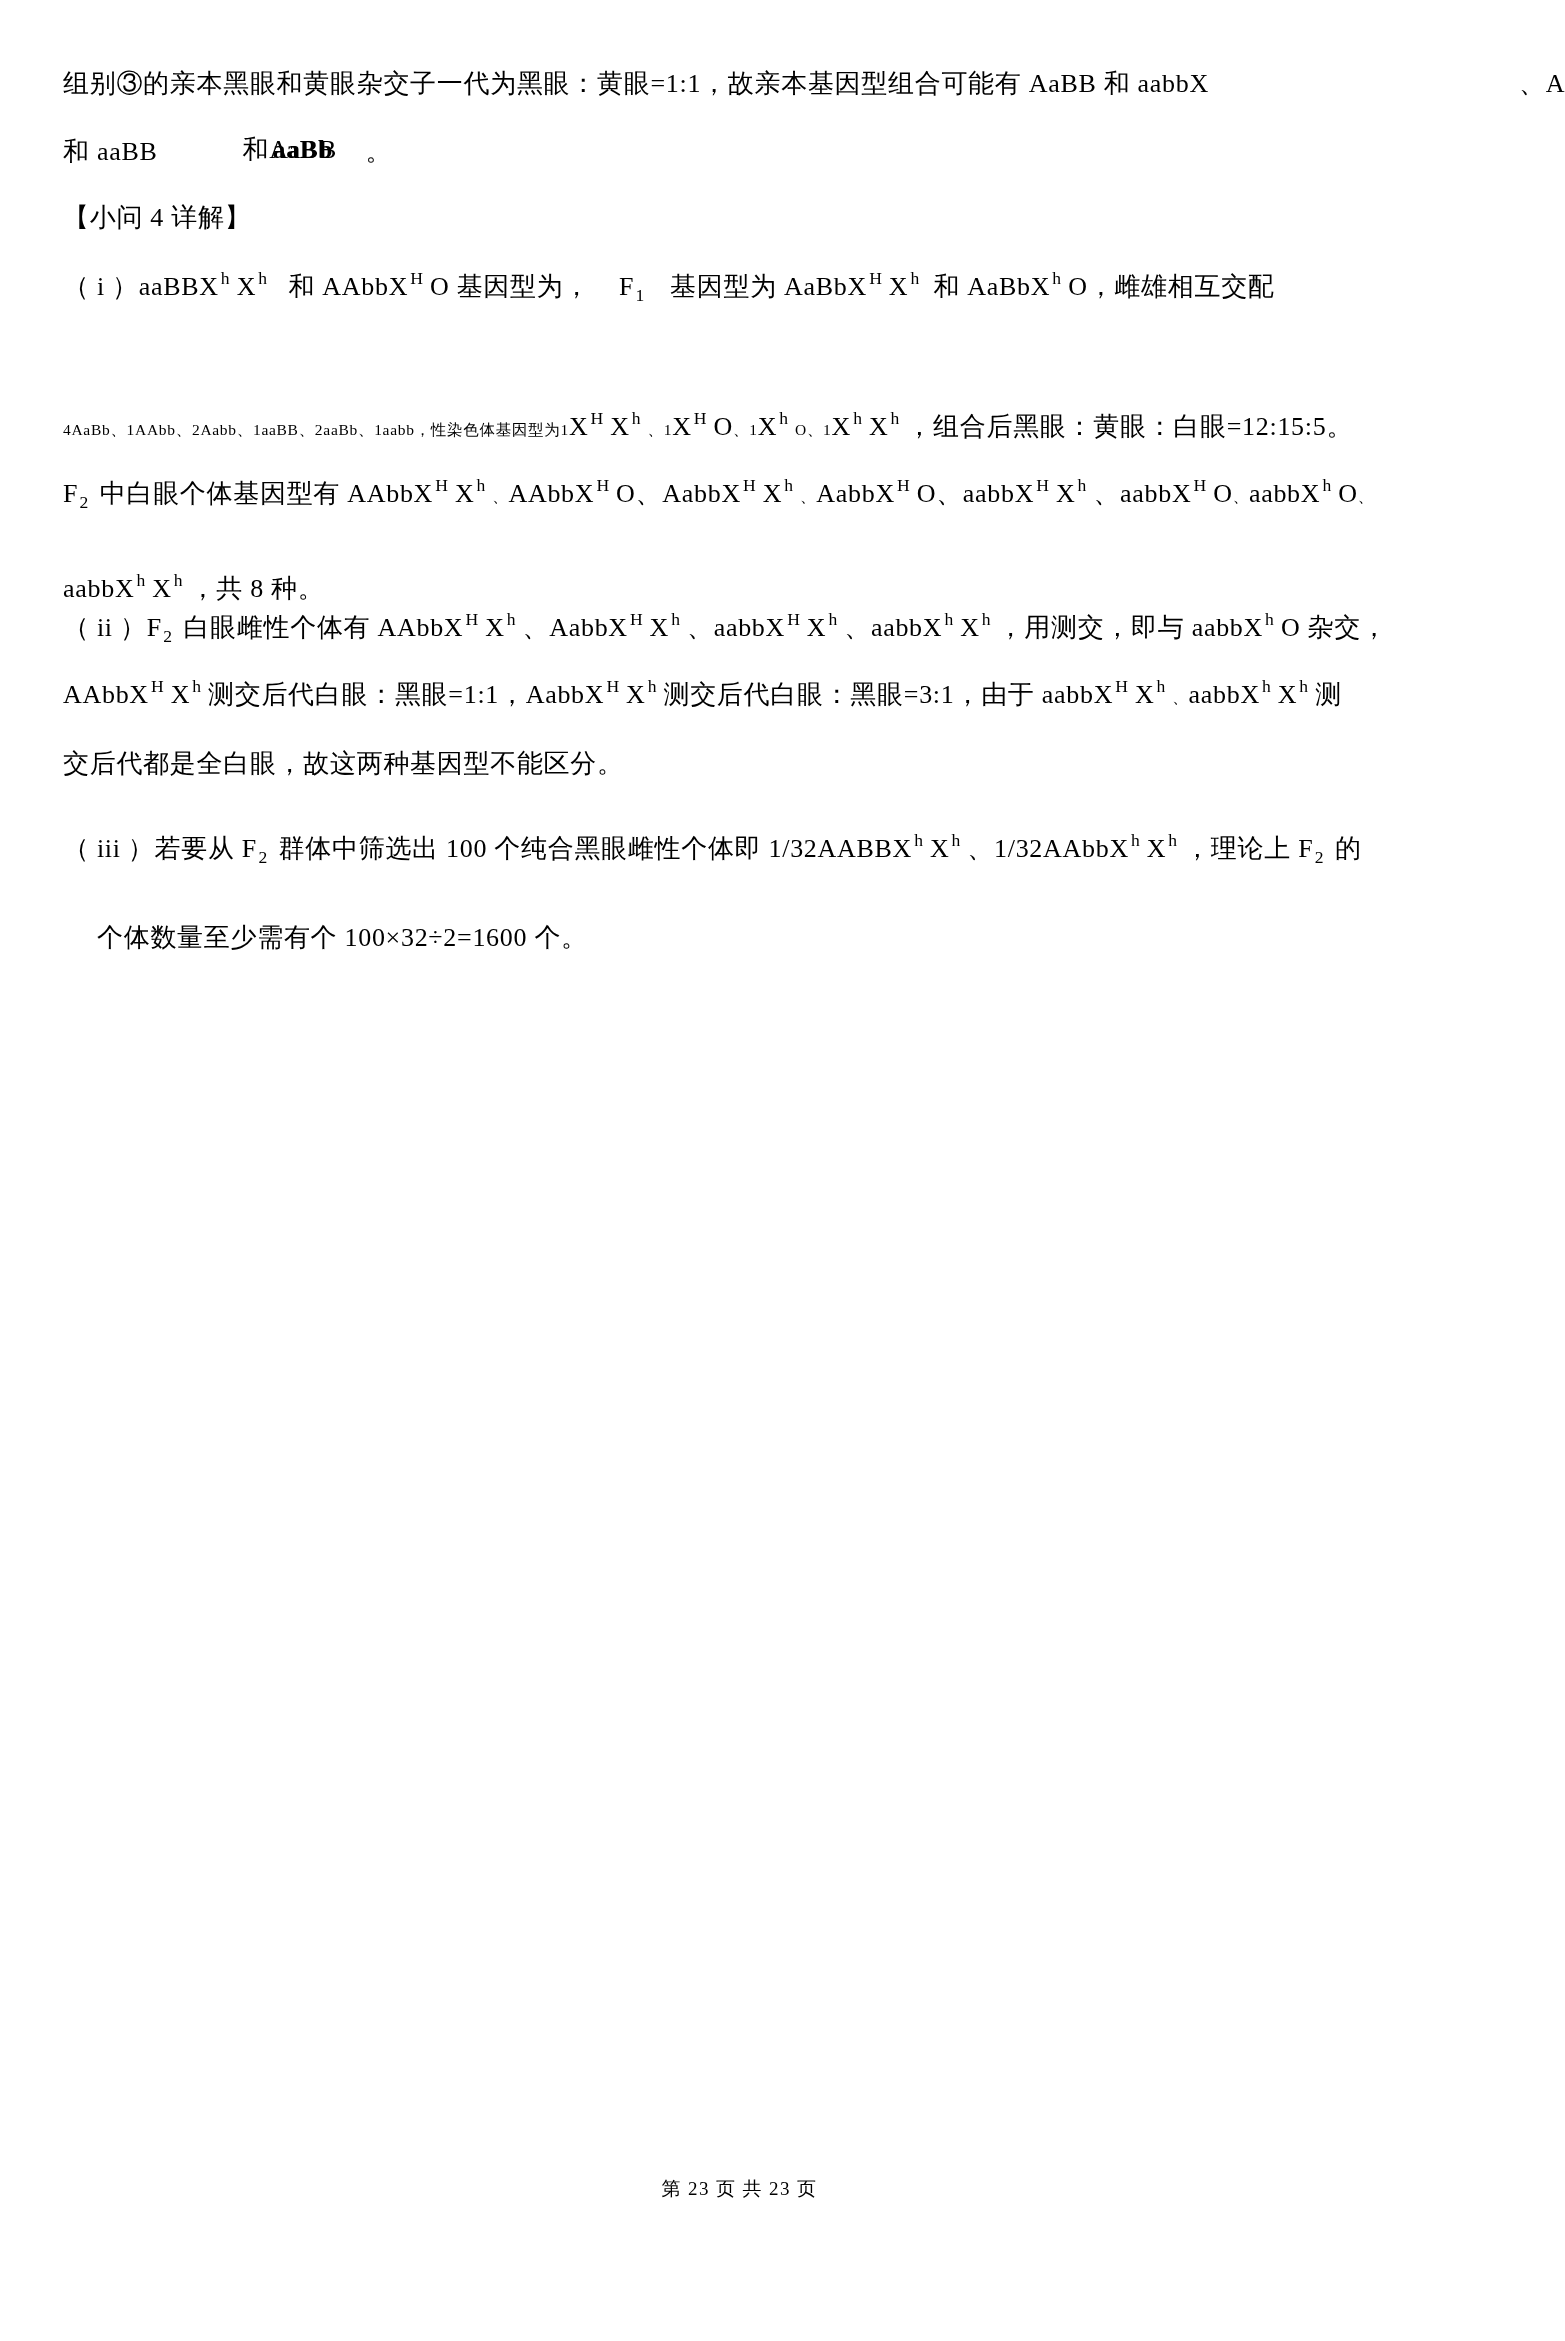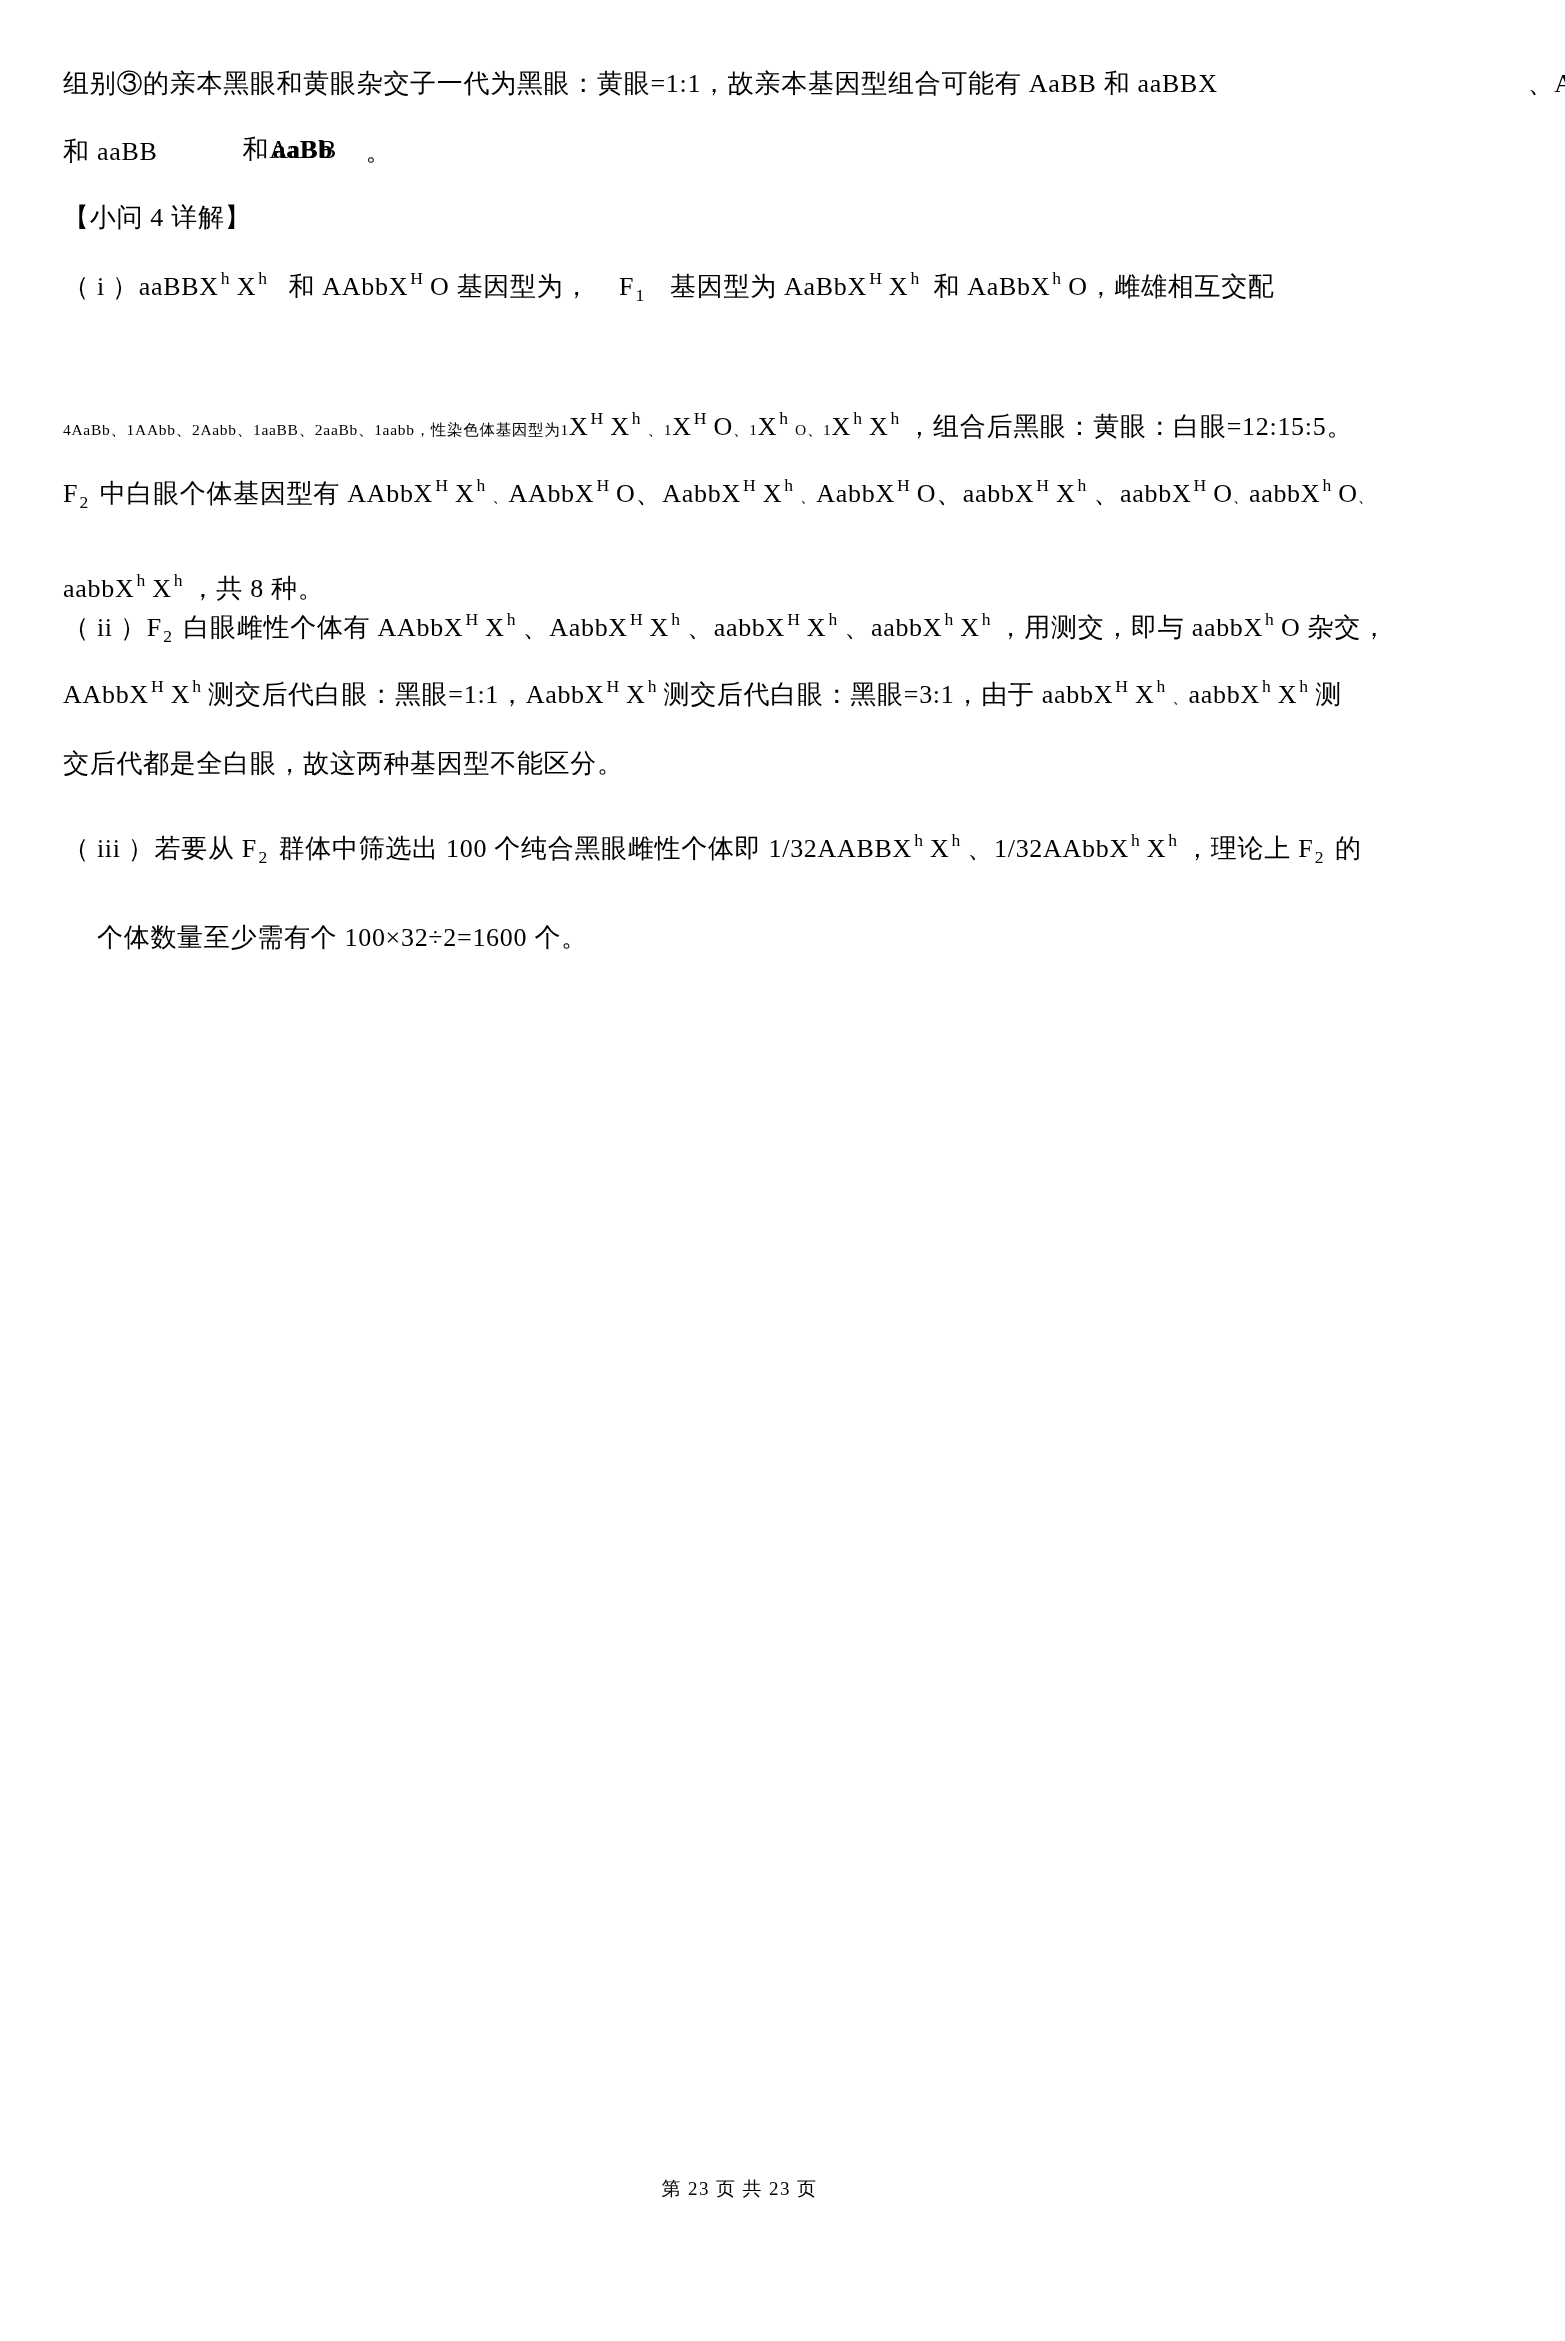--- a/index.html
+++ b/index.html
@@ -66,21 +66,21 @@
     text-align: center;
     font-size: 19px;
     letter-spacing: 1.4px;
   }
 </style>
 </head>
 <body>
 
 <div id="page">
 
-  <div class="line" style="top: 68px;"><span>组别③的亲本黑眼和黄眼杂交子一代为黑眼：黄眼=1:1，故亲本基因型组合可能有 AaBB 和 aaBBX</span><span class="gap" style="width: 310px;"></span><span>、AaBb</span></div>
+  <div class="line" style="top: 68px;"><span>组别③的亲本黑眼和黄眼杂交子一代为黑眼：黄眼=1:1，故亲本基因型组合可能有 AaBB 和 aabbX</span><span class="gap" style="width: 310px;"></span><span>、AaBb</span></div>
   <div class="line" style="top: 134px;"><span>和 aaBB</span><span class="gap" style="width: 85px;"></span><span class="ov"><span class="ov-a">和AaBB</span><span class="ov-b">aaBb</span></span><span>。</span></div>
 
   <div class="line" style="top: 202px;">【小问 4 详解】</div>
 
   <div class="line" style="top: 271px;"><span>（ i ）aaBBX</span><span class="sup">h</span><span>X</span><span class="sup">h</span><span>  和 AAbbX</span><span class="sup">H</span><span>O 基因型为，    F</span><span class="sub">1</span><span>   基因型为 AaBbX</span><span class="sup">H</span><span>X</span><span class="sup">h</span><span> 和 AaBbX</span><span class="sup">h</span><span>O，雌雄相互交配</span></div>
   <div class="line" style="top: 411px;"><span class="sm">4AaBb、1AAbb、2Aabb、1aaBB、2aaBb、1aabb，性染色体基因型为</span><span class="sm">1</span><span>X</span><span class="sup">H</span><span>X</span><span class="sup">h</span><span class="sm">、1</span><span>X</span><span class="sup">H</span><span>O</span><span class="sm">、1</span><span>X</span><span class="sup">h</span><span class="sm">O、1</span><span>X</span><span class="sup">h</span><span>X</span><span class="sup">h</span><span>，组合后黑眼：黄眼：白眼=12:15:5。</span></div>
   <div class="line" style="top: 478px;"><span>F</span><span class="sub">2</span><span> 中白眼个体基因型有 AAbbX</span><span class="sup">H</span><span>X</span><span class="sup">h</span><span class="sm">、</span><span>AAbbX</span><span class="sup">H</span><span>O、AabbX</span><span class="sup">H</span><span>X</span><span class="sup">h</span><span class="sm">、</span><span>AabbX</span><span class="sup">H</span><span>O、aabbX</span><span class="sup">H</span><span>X</span><span class="sup">h</span><span>、aabbX</span><span class="sup">H</span><span>O</span><span class="sm">、</span><span>aabbX</span><span class="sup">h</span><span>O</span><span class="sm">、</span></div>
   <div class="line" style="top: 573px; text-align: right;"><span>aabbX</span><span class="sup">h</span><span>X</span><span class="sup">h</span><span>，共 8 种。</span></div>
 
   <div class="line" style="top: 612px;"><span>（ ii ）F</span><span class="sub">2</span><span> 白眼雌性个体有 AAbbX</span><span class="sup">H</span><span>X</span><span class="sup">h</span><span>、AabbX</span><span class="sup">H</span><span>X</span><span class="sup">h</span><span>、aabbX</span><span class="sup">H</span><span>X</span><span class="sup">h</span><span>、aabbX</span><span class="sup">h</span><span>X</span><span class="sup">h</span><span>，用测交，即与 aabbX</span><span class="sup">h</span><span>O 杂交，</span></div>

